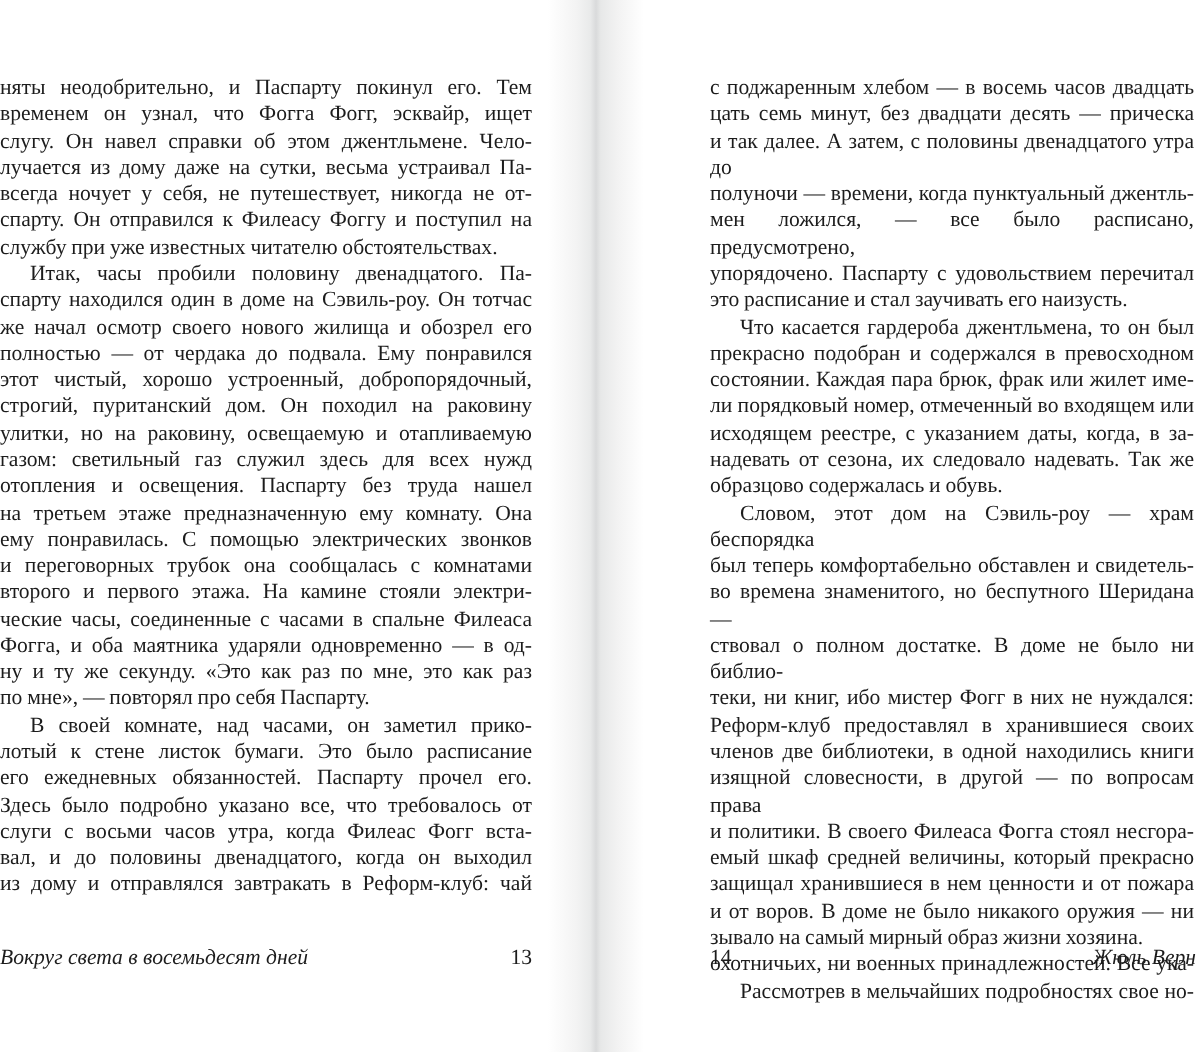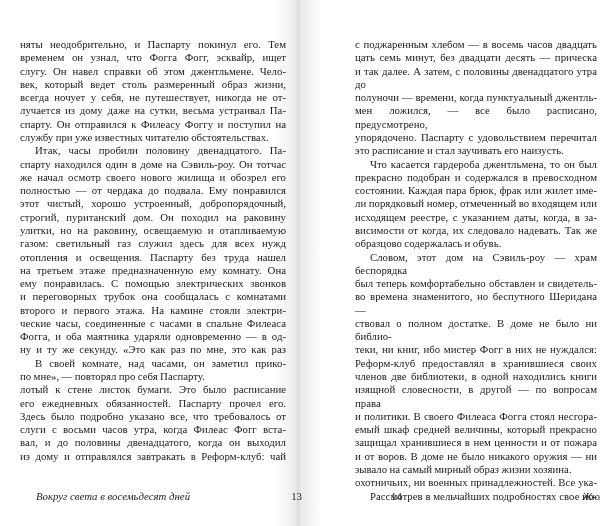--- a/index.html
+++ b/index.html
@@ -16,77 +16,76 @@
   #page-left  { left:0;   width:276px; }
   #page-right { left:322px; width:278px; }
   .gutter {
     position:absolute; top:0; bottom:0;
     left:274px; width:48px;
     background:linear-gradient(90deg,
       #ffffff 0%, #f3f3f3 30%, #e9eaea 44%,
       #d9dadb 50%, #e7e8e8 55%, #f2f2f2 72%, #ffffff 100%);
   }
   .text-block { position:absolute; top:38px; }
-  #text-left  { left:0;    width:266px;margin-left:20px; }
+  #text-left  { left:0;    width:266px; }
   #text-right { left:355px; width:242px; }
   .line {
     font-size:10.8px;
     line-height:13.28px;
     color:#1c1c1c;
     text-align:justify;
     text-align-last:justify;
     word-spacing:-0.3px;
     white-space:normal;
   }
   .line.end { text-align-last:left; }
   .line.indent { text-indent:15px; }
   .footer {
-    position:absolute; top:490px;
+    position:absolute; top:473px;
     display:flex; justify-content:space-between; align-items:baseline;
-    font-size:10.8px; line-height:13px; color:#1c1c1c;padding-left:36px;
+    font-size:10.8px; line-height:13px; color:#1c1c1c;
   }
   #footer-left  { left:0;    width:266px; }
   #footer-right { left:355px; width:243px; }
   .running { font-style:italic; }
   .pagenum { font-style:normal; }
 </style>
 </head>
 <body>
 
 <div id="page-left" class="page"></div>
 <div id="page-right" class="page"></div>
 <div class="gutter"></div>
 
 <div id="text-left" class="text-block">
     <div class="line">няты неодобрительно, и Паспарту покинул его. Тем</div>
     <div class="line">временем он узнал, что Фогга Фогг, эсквайр, ищет</div>
     <div class="line">слугу. Он навел справки об этом джентльмене. Чело-</div>
-    <div class="line">век, который ведет столь размеренный образ жизни,</div>
+    <div class="line">лучается из дому даже на сутки, весьма устраивал Па-</div>
     <div class="line">всегда ночует у себя, не путешествует, никогда не от-</div>
-    <div class="line">лучается из дому даже на сутки, весьма устраивал Па-</div>
     <div class="line">спарту. Он отправился к Филеасу Фоггу и поступил на</div>
     <div class="line end">службу при уже известных читателю обстоятельствах.</div>
     <div class="line indent">Итак, часы пробили половину двенадцатого. Па-</div>
     <div class="line">спарту находился один в доме на Сэвиль-роу. Он тотчас</div>
     <div class="line">же начал осмотр своего нового жилища и обозрел его</div>
     <div class="line">полностью — от чердака до подвала. Ему понравился</div>
     <div class="line">этот чистый, хорошо устроенный, добропорядочный,</div>
     <div class="line">строгий, пуританский дом. Он походил на раковину</div>
     <div class="line">улитки, но на раковину, освещаемую и отапливаемую</div>
     <div class="line">газом: светильный газ служил здесь для всех нужд</div>
     <div class="line">отопления и освещения. Паспарту без труда нашел</div>
     <div class="line">на третьем этаже предназначенную ему комнату. Она</div>
     <div class="line">ему понравилась. С помощью электрических звонков</div>
     <div class="line">и переговорных трубок она сообщалась с комнатами</div>
     <div class="line">второго и первого этажа. На камине стояли электри-</div>
     <div class="line">ческие часы, соединенные с часами в спальне Филеаса</div>
     <div class="line">Фогга, и оба маятника ударяли одновременно — в од-</div>
     <div class="line">ну и ту же секунду. «Это как раз по мне, это как раз</div>
+    <div class="line end">по мне», — повторял про себя Паспарту.</div>
     <div class="line indent">В своей комнате, над часами, он заметил прико-</div>
-    <div class="line end">по мне», — повторял про себя Паспарту.</div>
     <div class="line">лотый к стене листок бумаги. Это было расписание</div>
     <div class="line">его ежедневных обязанностей. Паспарту прочел его.</div>
     <div class="line">Здесь было подробно указано все, что требовалось от</div>
     <div class="line">слуги с восьми часов утра, когда Филеас Фогг вста-</div>
     <div class="line">вал, и до половины двенадцатого, когда он выходил</div>
     <div class="line">из дому и отправлялся завтракать в Реформ-клуб: чай</div>
   </div>
 
 <div id="text-right" class="text-block">
     <div class="line">с поджаренным хлебом — в восемь часов двадцать</div>
@@ -94,21 +93,21 @@
     <div class="line">и так далее. А затем, с половины двенадцатого утра до</div>
     <div class="line">полуночи — времени, когда пунктуальный джентль-</div>
     <div class="line">мен ложился, — все было расписано, предусмотрено,</div>
     <div class="line">упорядочено. Паспарту с удовольствием перечитал</div>
     <div class="line end">это расписание и стал заучивать его наизусть.</div>
     <div class="line indent">Что касается гардероба джентльмена, то он был</div>
     <div class="line">прекрасно подобран и содержался в превосходном</div>
     <div class="line">состоянии. Каждая пара брюк, фрак или жилет име-</div>
     <div class="line">ли порядковый номер, отмеченный во входящем или</div>
     <div class="line">исходящем реестре, с указанием даты, когда, в за-</div>
-    <div class="line">висимости от когда, их следовало надевать. Так же</div>
+    <div class="line">надевать от сезона, их следовало надевать. Так же</div>
     <div class="line end">образцово содержалась и обувь.</div>
     <div class="line indent">Словом, этот дом на Сэвиль-роу — храм беспорядка</div>
     <div class="line">был теперь комфортабельно обставлен и свидетель-</div>
     <div class="line">во времена знаменитого, но беспутного Шеридана —</div>
     <div class="line">ствовал о полном достатке. В доме не было ни библио-</div>
     <div class="line">теки, ни книг, ибо мистер Фогг в них не нуждался:</div>
     <div class="line">Реформ-клуб предоставлял в хранившиеся своих</div>
     <div class="line">членов две библиотеки, в одной находились книги</div>
     <div class="line">изящной словесности, в другой — по вопросам права</div>
     <div class="line">и политики. В своего Филеаса Фогга стоял несгора-</div>

